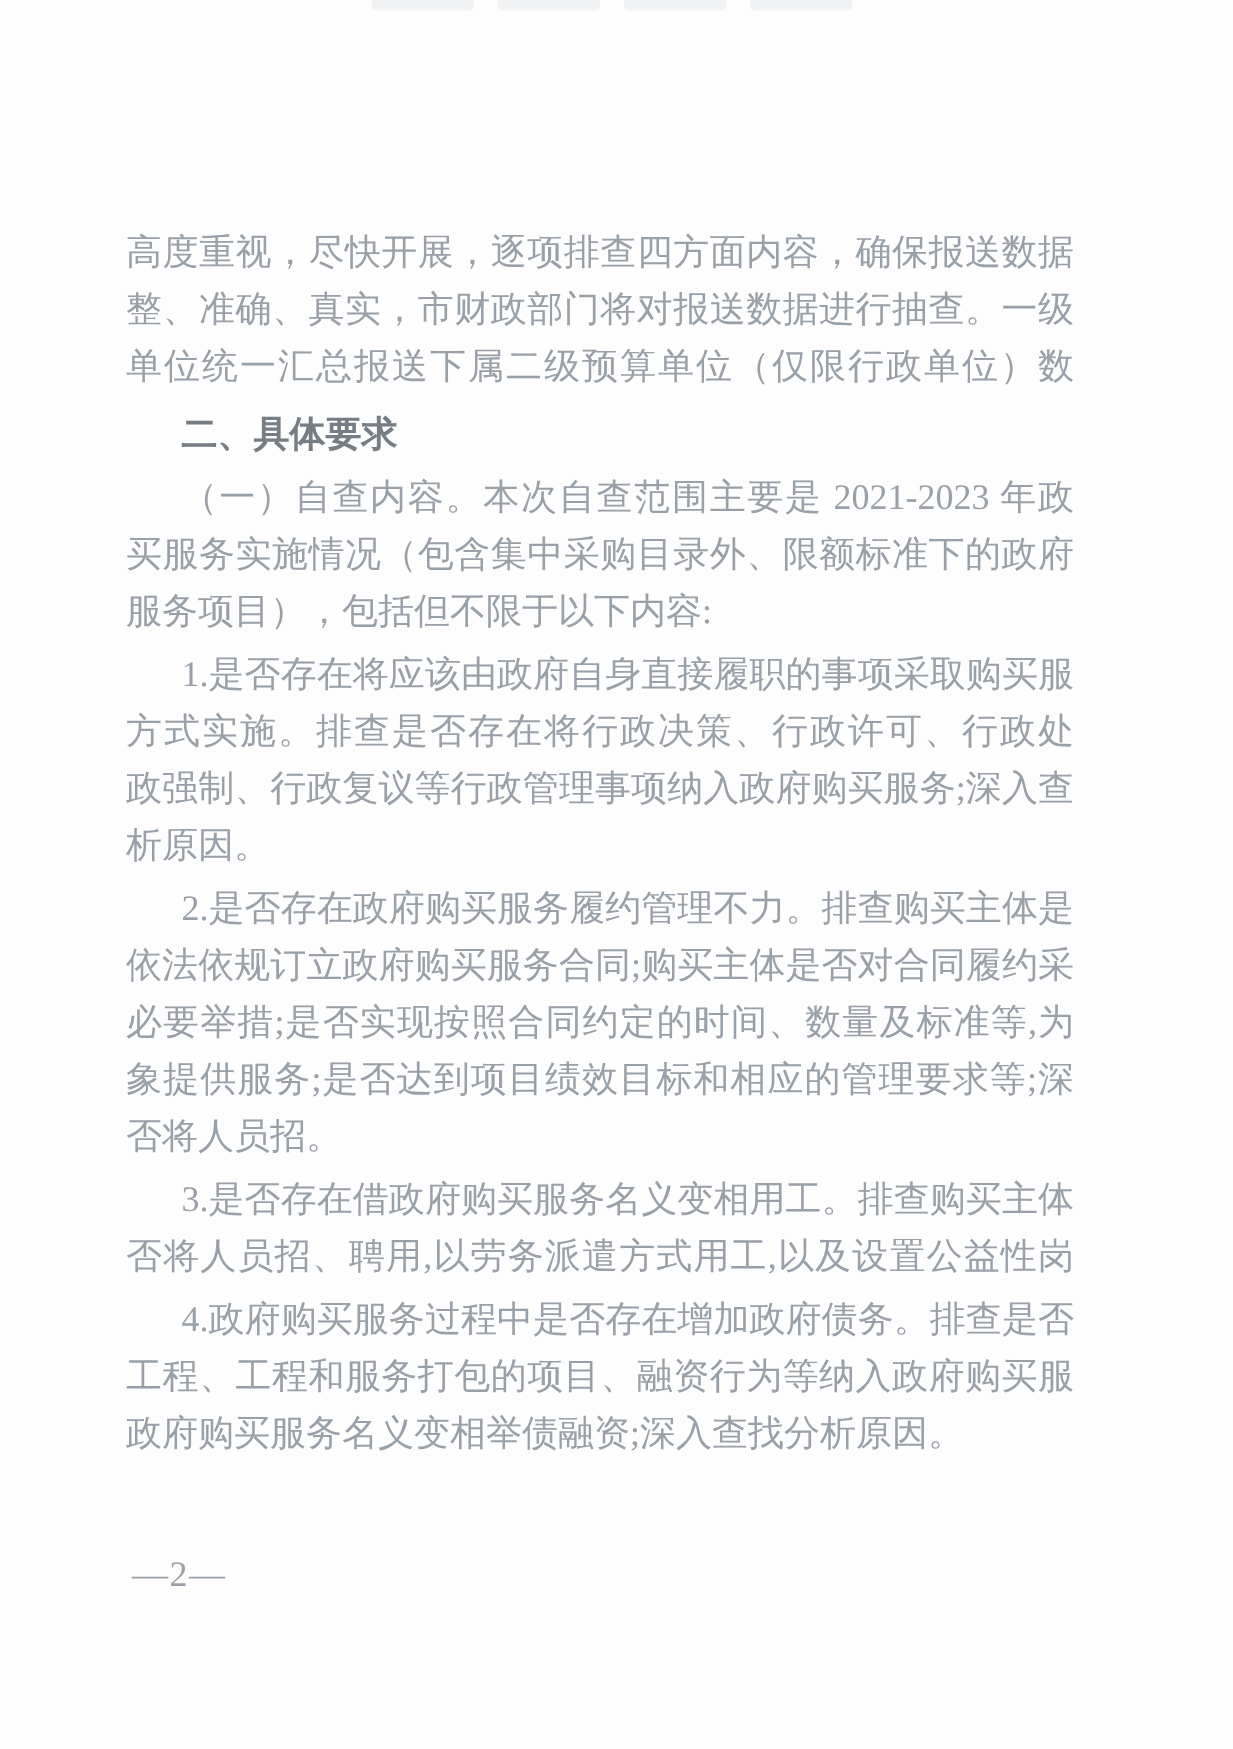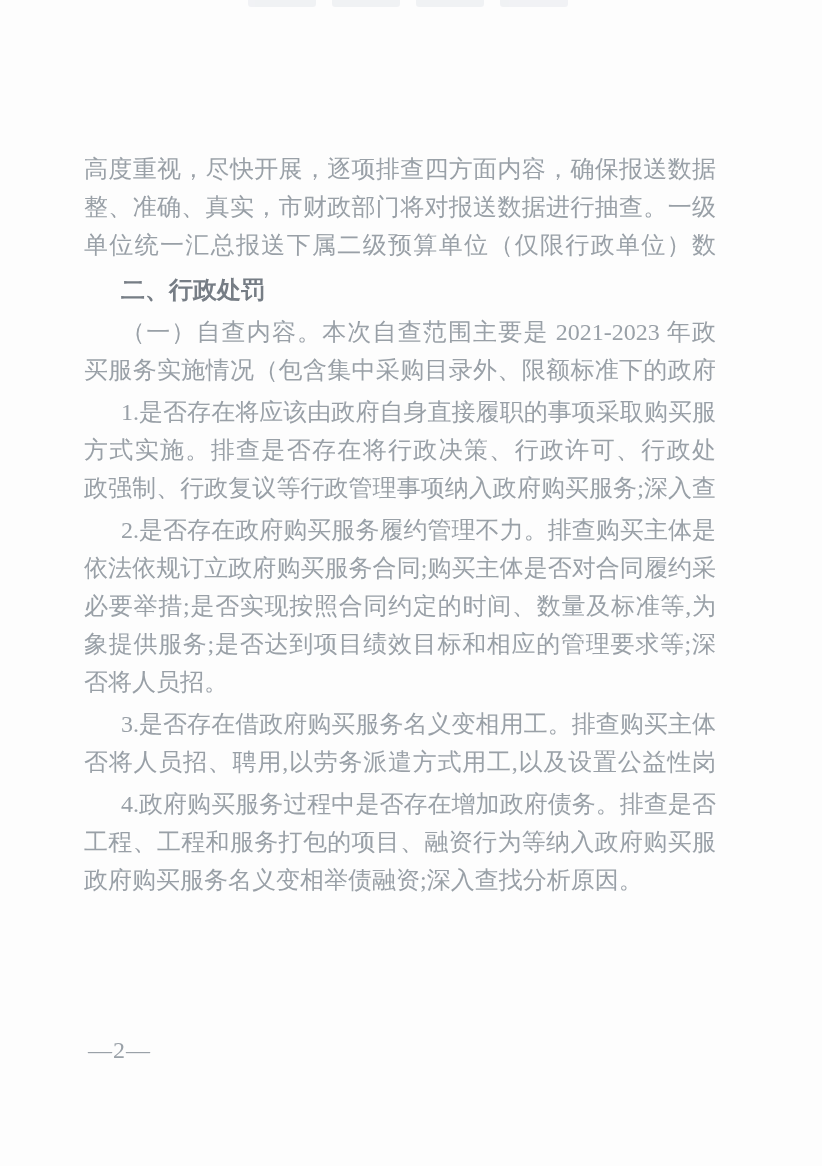--- a/index.html
+++ b/index.html
@@ -57,30 +57,32 @@
       <i></i>
   </div>
 
   <div class="content">
       <p class="para body">
         <span class="line">高度重视，尽快开展，逐项排查四方面内容，确保报送数据完</span>
         <span class="line">整、准确、真实，市财政部门将对报送数据进行抽查。一级预算</span>
         <span class="line last">单位统一汇总报送下属二级预算单位（仅限行政单位）数据。</span>
       </p>
       <p class="para heading indent">
-        <span class="line last">二、行政处罚</span>
+        <span class="line last">二、具体要求</span>
       </p>
       <p class="para body indent">
         <span class="line">（一）自查内容。本次自查范围主要是 2021-2023 年政府购</span>
         <span class="line">买服务实施情况（包含集中采购目录外、限额标准下的政府购买</span>
+        <span class="line last">服务项目），包括但不限于以下内容:</span>
       </p>
       <p class="para body indent">
         <span class="line">1.是否存在将应该由政府自身直接履职的事项采取购买服务</span>
         <span class="line">方式实施。排查是否存在将行政决策、行政许可、行政处罚、行</span>
         <span class="line">政强制、行政复议等行政管理事项纳入政府购买服务;深入查找分</span>
+        <span class="line last">析原因。</span>
       </p>
       <p class="para body indent">
         <span class="line">2.是否存在政府购买服务履约管理不力。排查购买主体是否</span>
         <span class="line">依法依规订立政府购买服务合同;购买主体是否对合同履约采取了</span>
         <span class="line">必要举措;是否实现按照合同约定的时间、数量及标准等,为服务对</span>
         <span class="line">象提供服务;是否达到项目绩效目标和相应的管理要求等;深入查</span>
         <span class="line last">否将人员招。</span>
       </p>
       <p class="para body indent">
         <span class="line">3.是否存在借政府购买服务名义变相用工。排查购买主体是</span>

